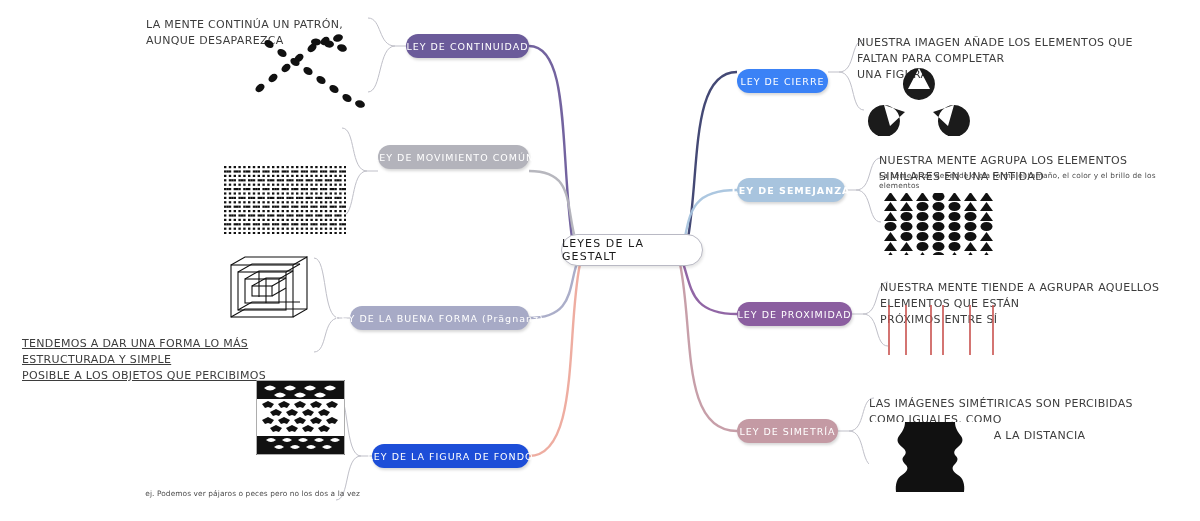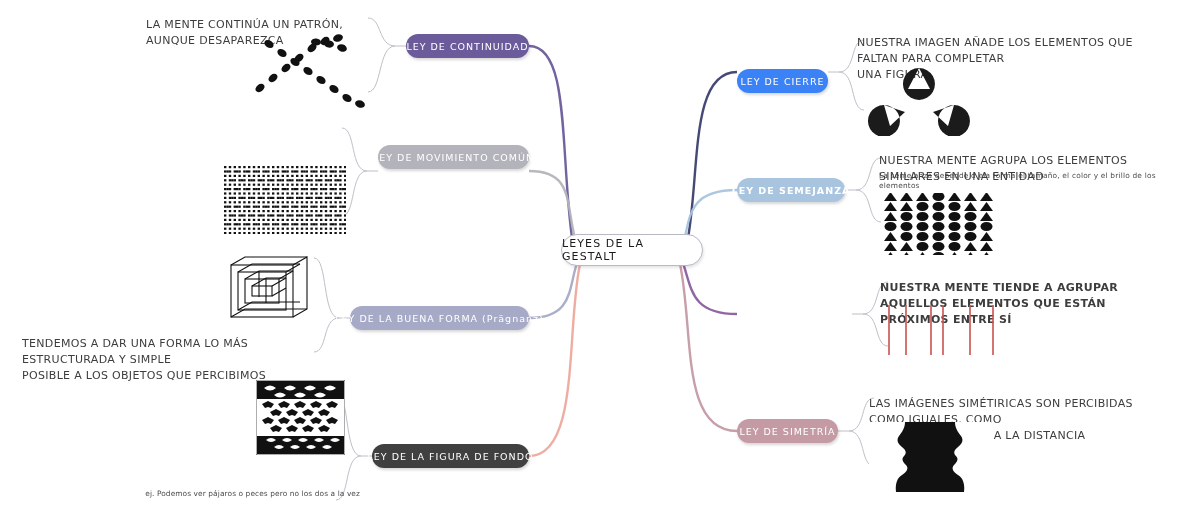--- a/index.html
+++ b/index.html
@@ -252,21 +252,21 @@
         <rect x="98.4" y="57.2" width="2.4" height="2.2"></rect>
           <rect x="108" y="57.2" width="2.4" height="2.2"></rect>
         <rect x="117.6" y="57.2" width="2.4" height="2.2"></rect>
       </g>
     </svg>
   </div>
 
   <div class="pill" style="left:350px;top:306px;width:179px;background:#a7aac6;">
     <span>LEY DE LA BUENA FORMA (Prägnanz)</span>
   </div>
-  <div class="desc" style="left:22px;top:336px;width:280px;">TENDEMOS A DAR UNA FORMA LO MÁS ESTRUCTURADA Y SIMPLE
+  <div class="desc" style="left:22px;top:336px;width:280px;text-decoration:underline;">TENDEMOS A DAR UNA FORMA LO MÁS ESTRUCTURADA Y SIMPLE
 POSIBLE A LOS OBJETOS QUE PERCIBIMOS</div>
   <div class="fig" style="left:228px;top:253px;">
     <svg width="86" height="76" viewBox="0 0 86 76">
       <g fill="none" stroke="#111111" stroke-width="1.1">
         <rect x="3" y="12" width="62" height="52"></rect>
         <rect x="10" y="19" width="48" height="38"></rect>
         <rect x="17" y="26" width="34" height="24"></rect>
         <rect x="24" y="33" width="20" height="10"></rect>
         <path d="M65,12 L79,4 L79,56 L65,64"></path>
         <path d="M3,12 L17,4 L79,4"></path>
@@ -275,21 +275,21 @@
         <path d="M17,26 L31,18 L65,18"></path>
         <path d="M24,33 L38,25 L58,25"></path>
         <path d="M3,64 L17,56 L79,56"></path>
         <path d="M10,57 L24,49 L72,49"></path>
         <path d="M44,43 L58,35"></path>
         <path d="M31,18 L31,44 M38,25 L38,50"></path>
       </g>
     </svg>
   </div>
 
-  <div class="pill" style="left:372px;top:444px;width:157px;background:#404040;">
+  <div class="pill" style="left:372px;top:444px;width:157px;background:#1d4ed8;">
     <span>LEY DE LA FIGURA DE FONDO</span>
   </div>
   <div class="desc note" style="left:130px;top:489px;width:230px;">ej. Podemos ver pájaros o peces pero no los dos a la vez</div>
   <div class="fig" style="left:256px;top:380px;">
     <svg width="89" height="75" viewBox="0 0 89 75">
       <rect x="0" y="0" width="89" height="75" fill="#ffffff" stroke="#333" stroke-width="0.8"></rect>
       <g fill="#111111">
         <rect x="1" y="1" width="87" height="18"></rect>
         <rect x="1" y="56" width="87" height="18"></rect>
       </g>
@@ -411,21 +411,24 @@
           <path d="M20,68 L26.5,59 L33,68 z"></path>
           <path d="M36,68 L42.5,59 L49,68 z"></path>
         <ellipse cx="58.5" cy="63.5" rx="6" ry="4.6"></ellipse>
         <path d="M68,68 L74.5,59 L81,68 z"></path>
           <path d="M84,68 L90.5,59 L97,68 z"></path>
           <path d="M100,68 L106.5,59 L113,68 z"></path>
       </g>
     </svg>
   </div>
 
-  <div class="desc" style="left:880px;top:280px;width:300px;font-weight:bold;">NUESTRA MENTE TIENDE A AGRUPAR AQUELLOS ELEMENTOS QUE ESTÁN
+  <div class="pill" style="left:737px;top:302px;width:115px;background:#8b5ea0;">
+    <span>LEY DE PROXIMIDAD</span>
+  </div>
+  <div class="desc" style="left:880px;top:280px;width:300px;">NUESTRA MENTE TIENDE A AGRUPAR AQUELLOS ELEMENTOS QUE ESTÁN
 PRÓXIMOS ENTRE SÍ</div>
   <div class="fig" style="left:886px;top:305px;">
     <svg width="110" height="50" viewBox="0 0 110 50">
       <g stroke="#c9524f" stroke-width="1.6">
         <line x1="3" y1="0" x2="3" y2="50"></line>
         <line x1="20" y1="0" x2="20" y2="50"></line>
         <line x1="45" y1="0" x2="45" y2="50"></line>
         <line x1="57" y1="0" x2="57" y2="50"></line>
         <line x1="84" y1="0" x2="84" y2="50"></line>
         <line x1="107" y1="0" x2="107" y2="50"></line>

